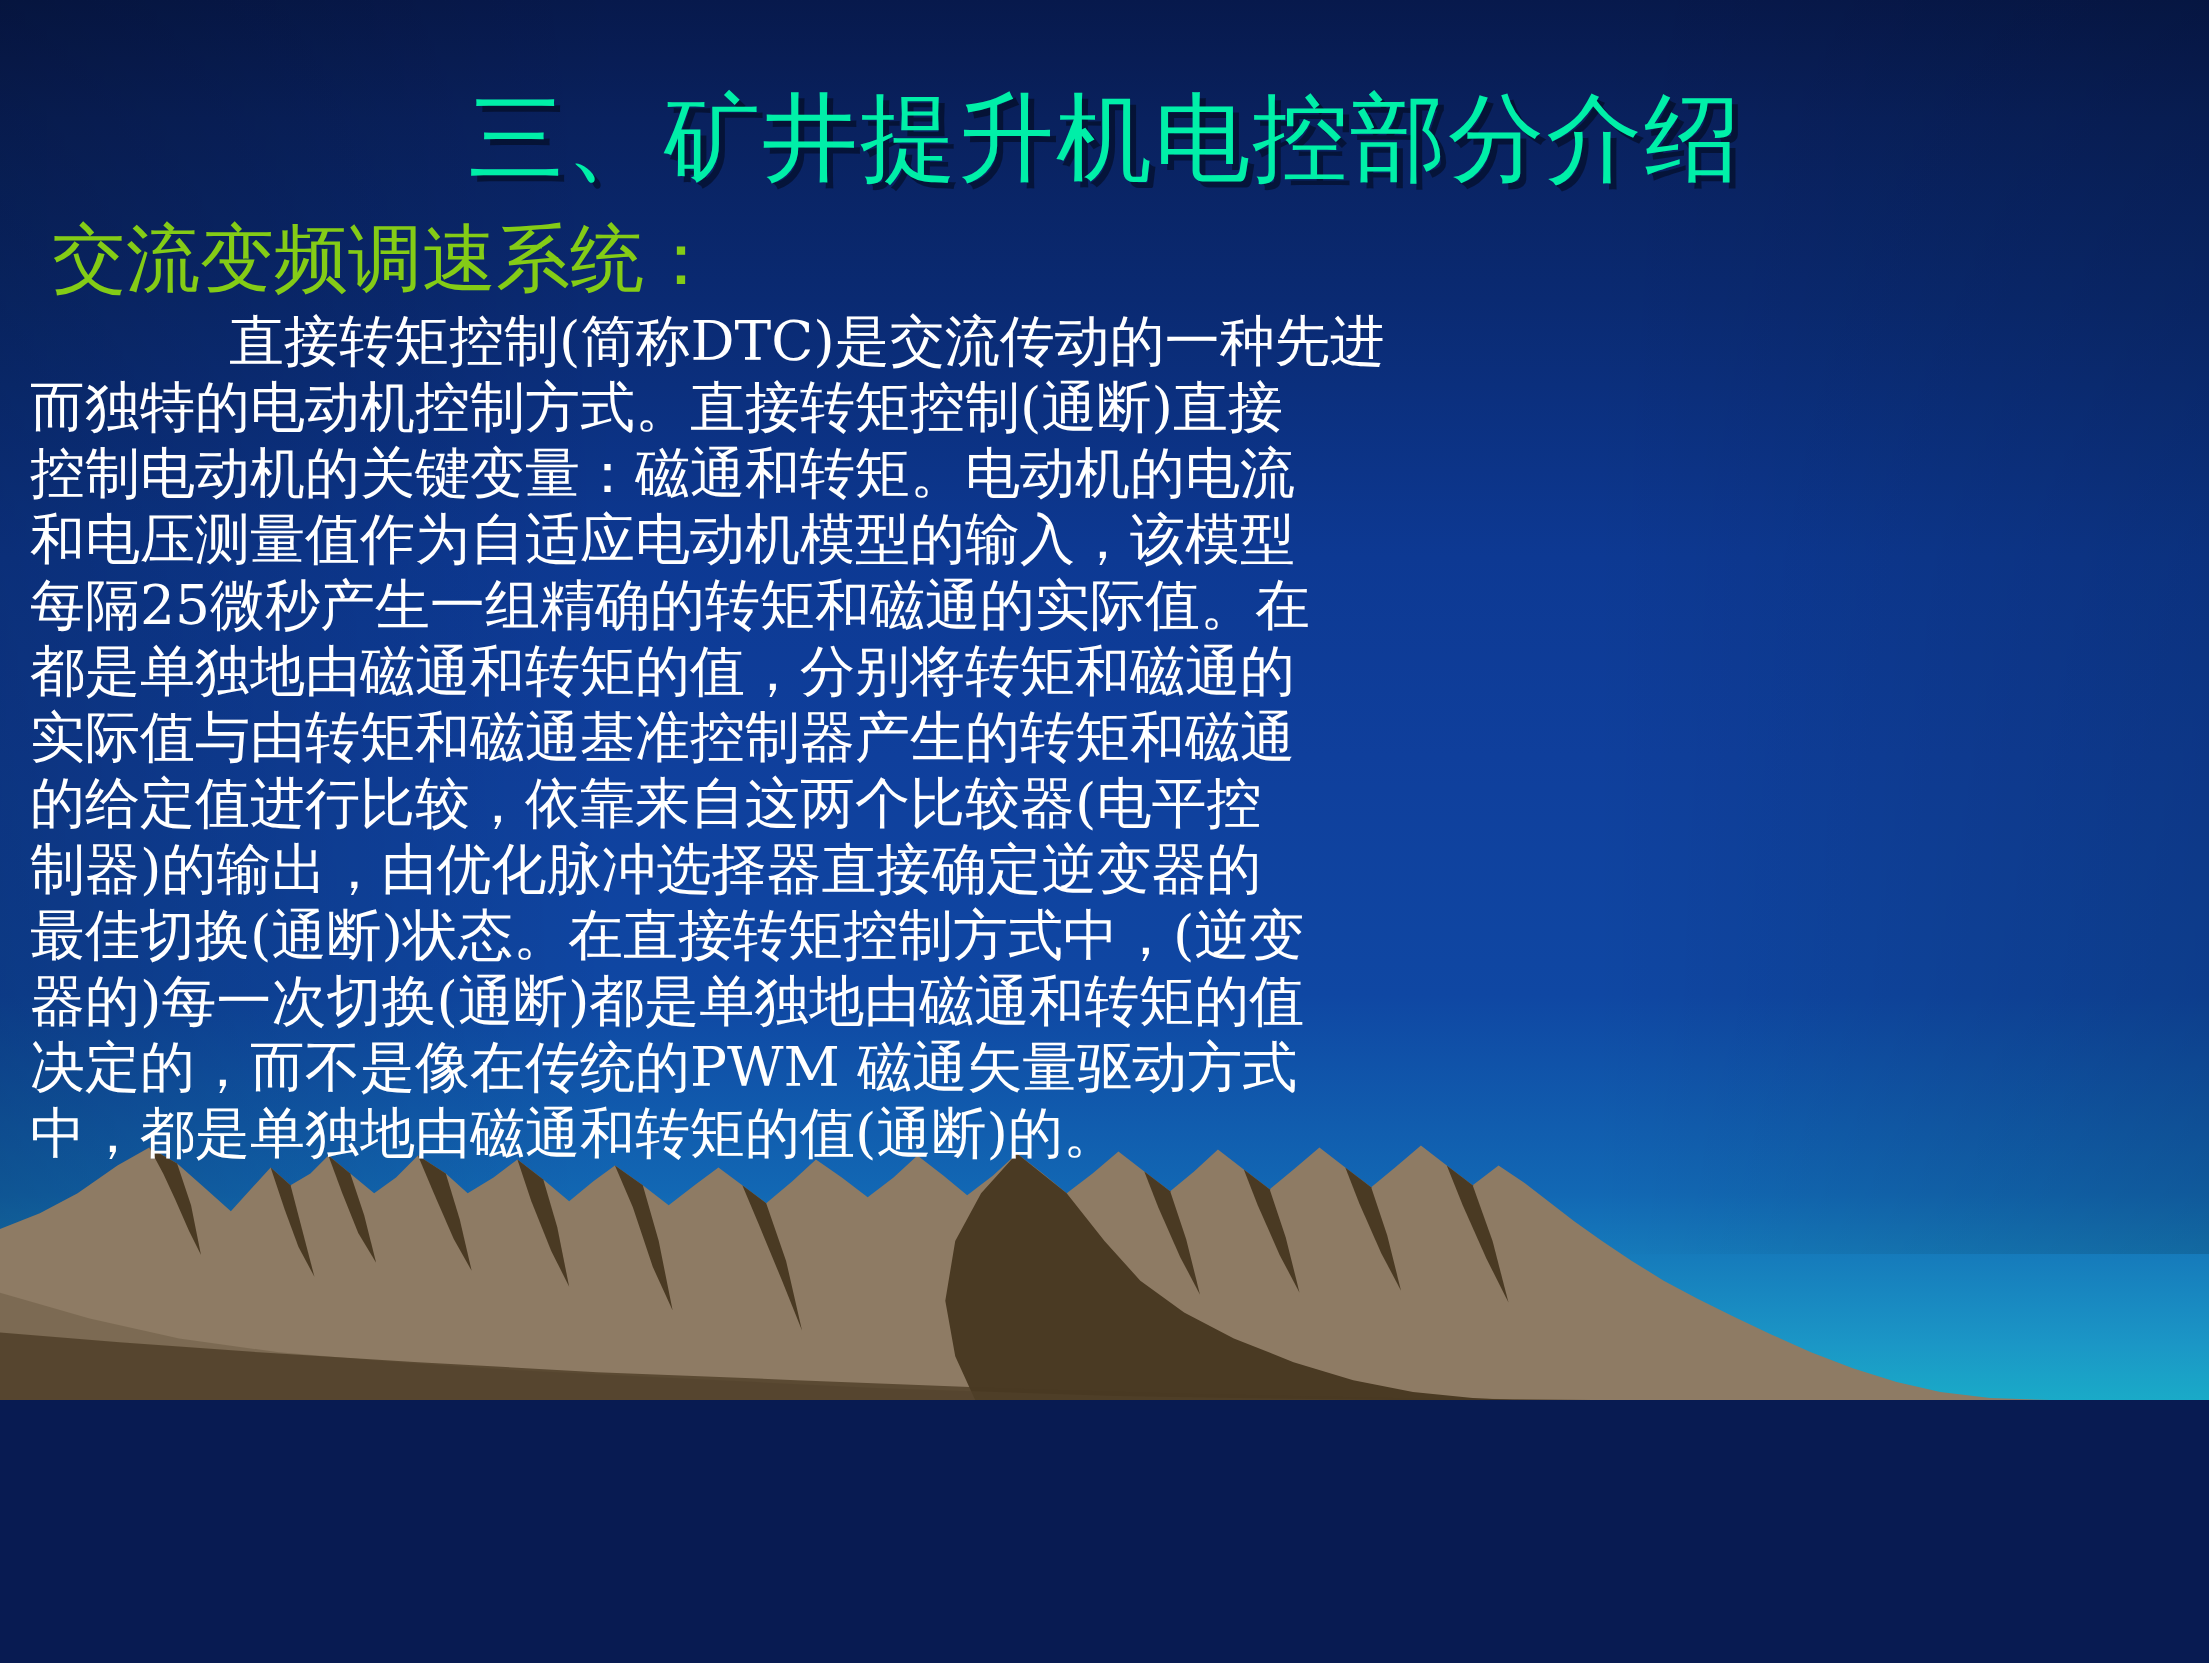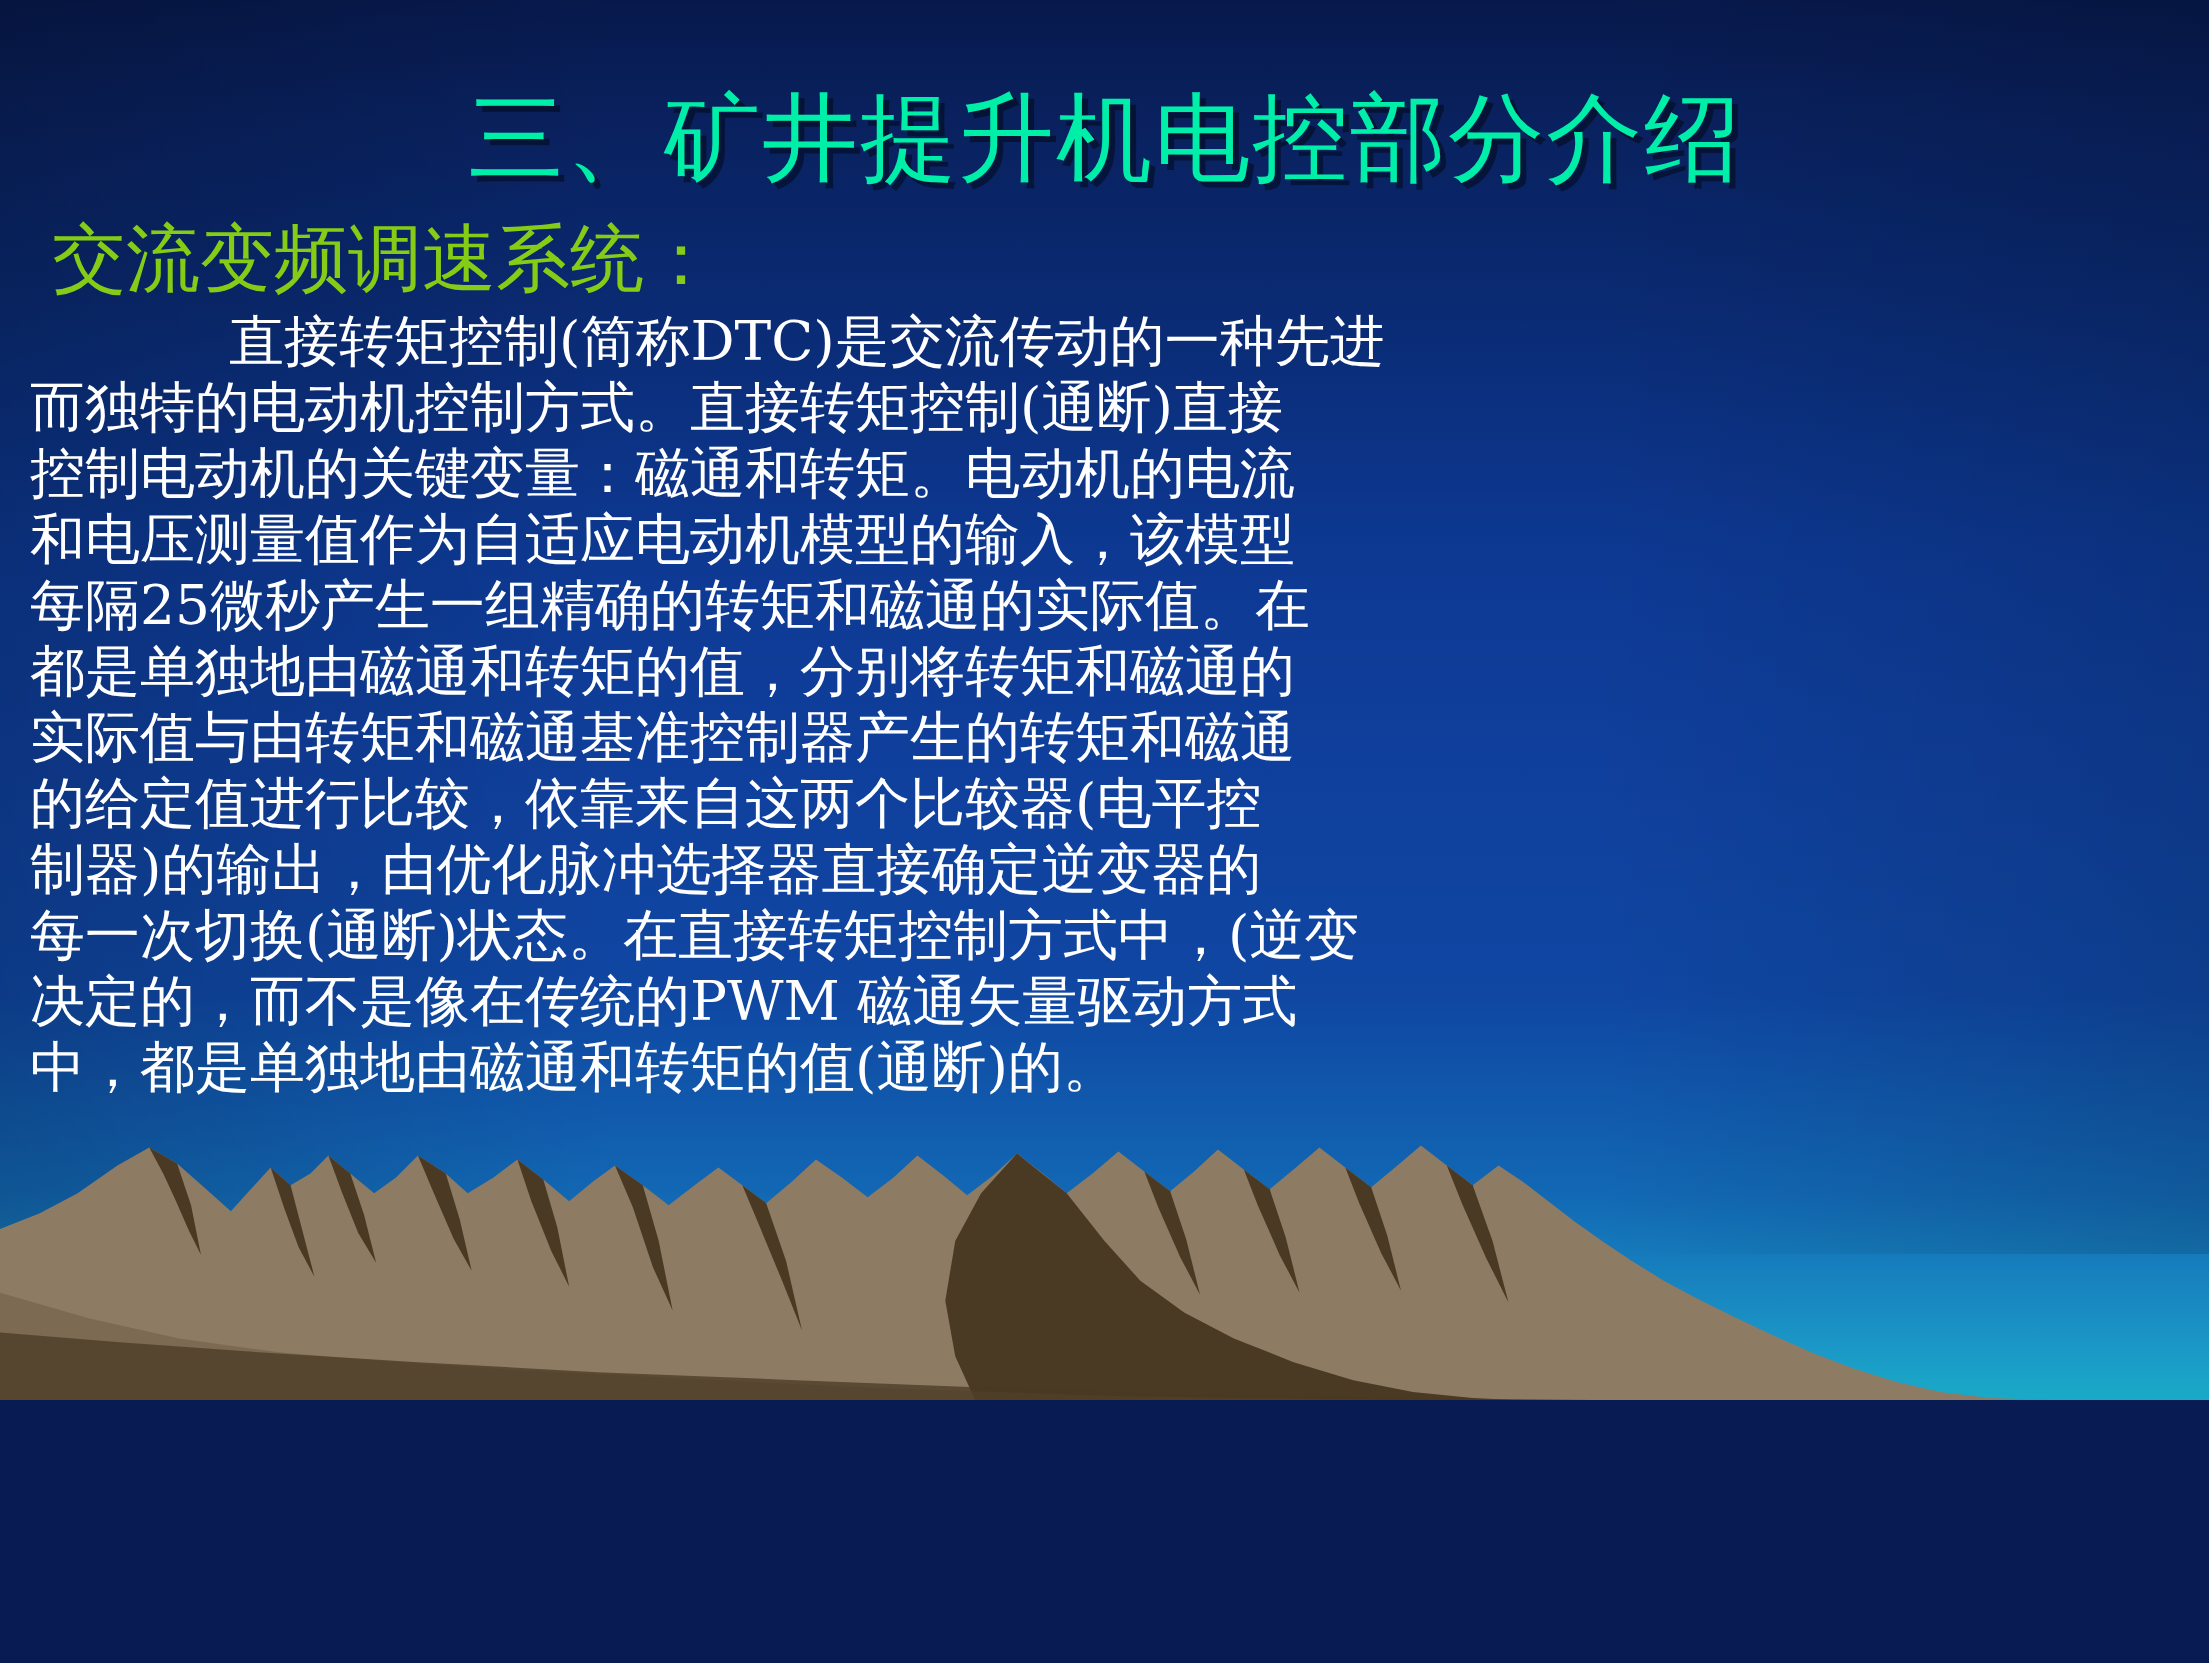--- a/index.html
+++ b/index.html
@@ -132,19 +132,20 @@
   <div class="body-text">
       <span class="line indent">直接转矩控制(简称DTC)是交流传动的一种先进</span>
       <span class="line">而独特的电动机控制方式。直接转矩控制(通断)直接</span>
       <span class="line">控制电动机的关键变量：磁通和转矩。电动机的电流</span>
       <span class="line">和电压测量值作为自适应电动机模型的输入，该模型</span>
       <span class="line">每隔25微秒产生一组精确的转矩和磁通的实际值。在</span>
       <span class="line">都是单独地由磁通和转矩的值，分别将转矩和磁通的</span>
       <span class="line">实际值与由转矩和磁通基准控制器产生的转矩和磁通</span>
       <span class="line">的给定值进行比较，依靠来自这两个比较器(电平控</span>
       <span class="line">制器)的输出，由优化脉冲选择器直接确定逆变器的</span>
-      <span class="line">每一次切换(通断)状态。在直接转矩控制方式中，(逆变</span>
+      <span class="line">最佳切换(通断)状态。在直接转矩控制方式中，(逆变</span>
+      <span class="line">器的)每一次切换(通断)都是单独地由磁通和转矩的值</span>
       <span class="line">决定的，而不是像在传统的PWM 磁通矢量驱动方式</span>
       <span class="line">中，都是单独地由磁通和转矩的值(通断)的。</span>
     </div>
 
 </div>
 
 
 </body></html>

